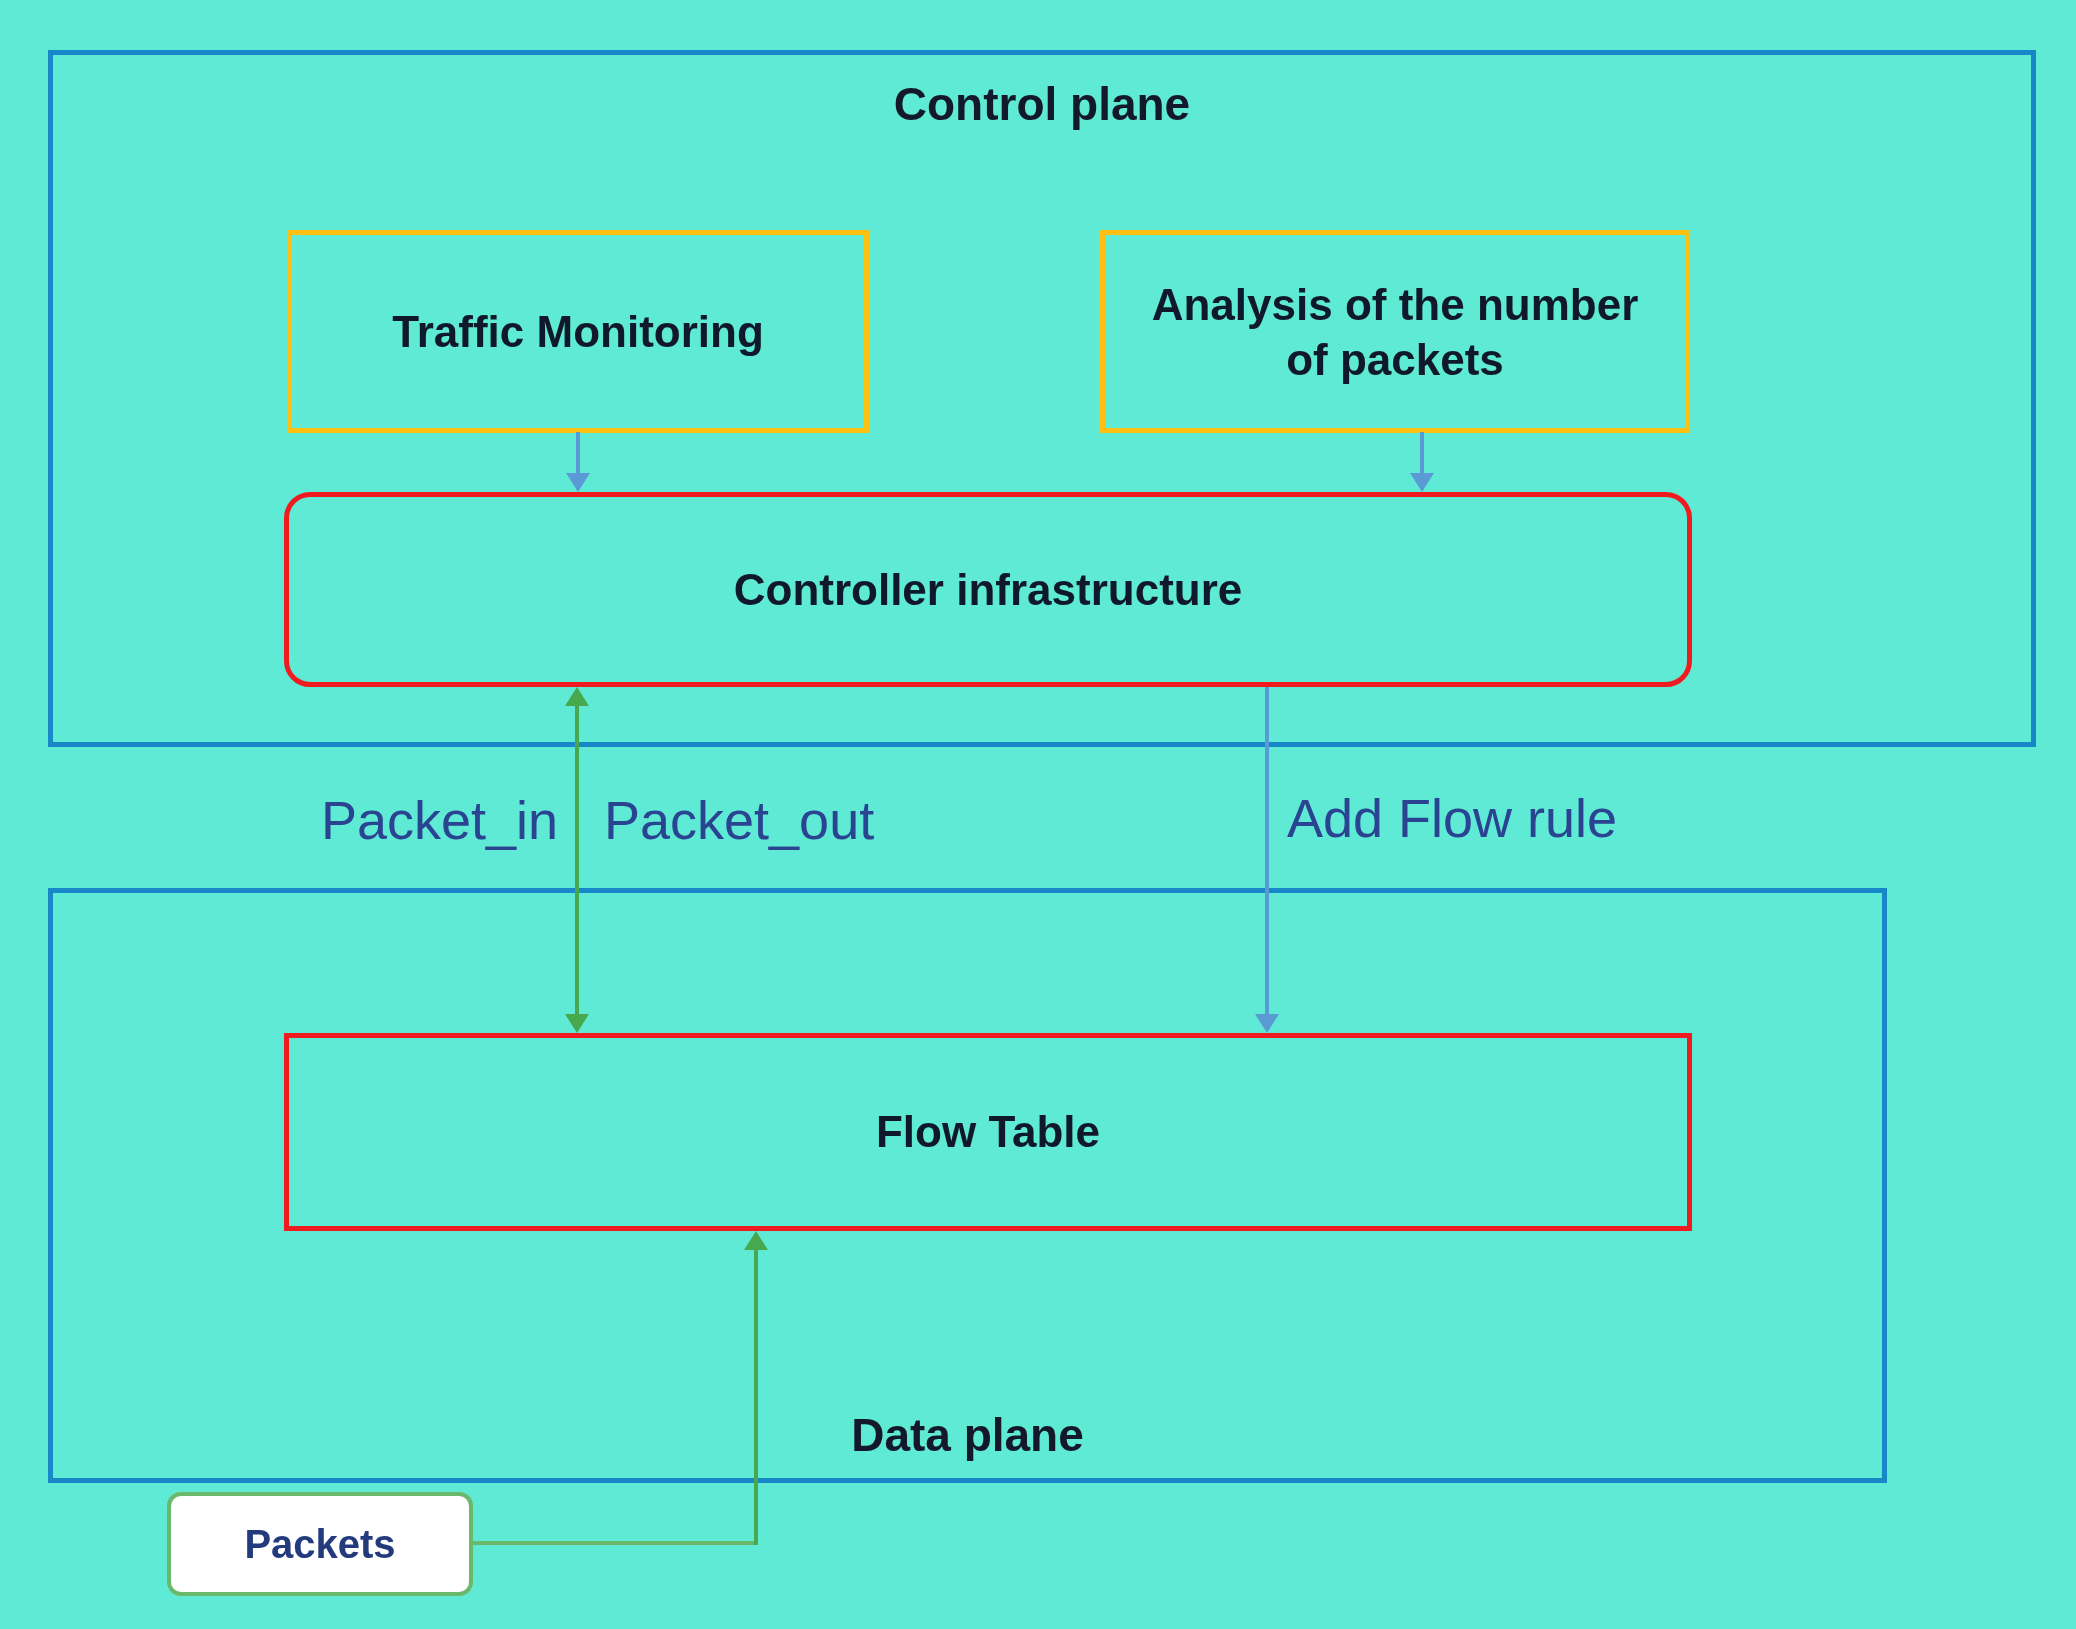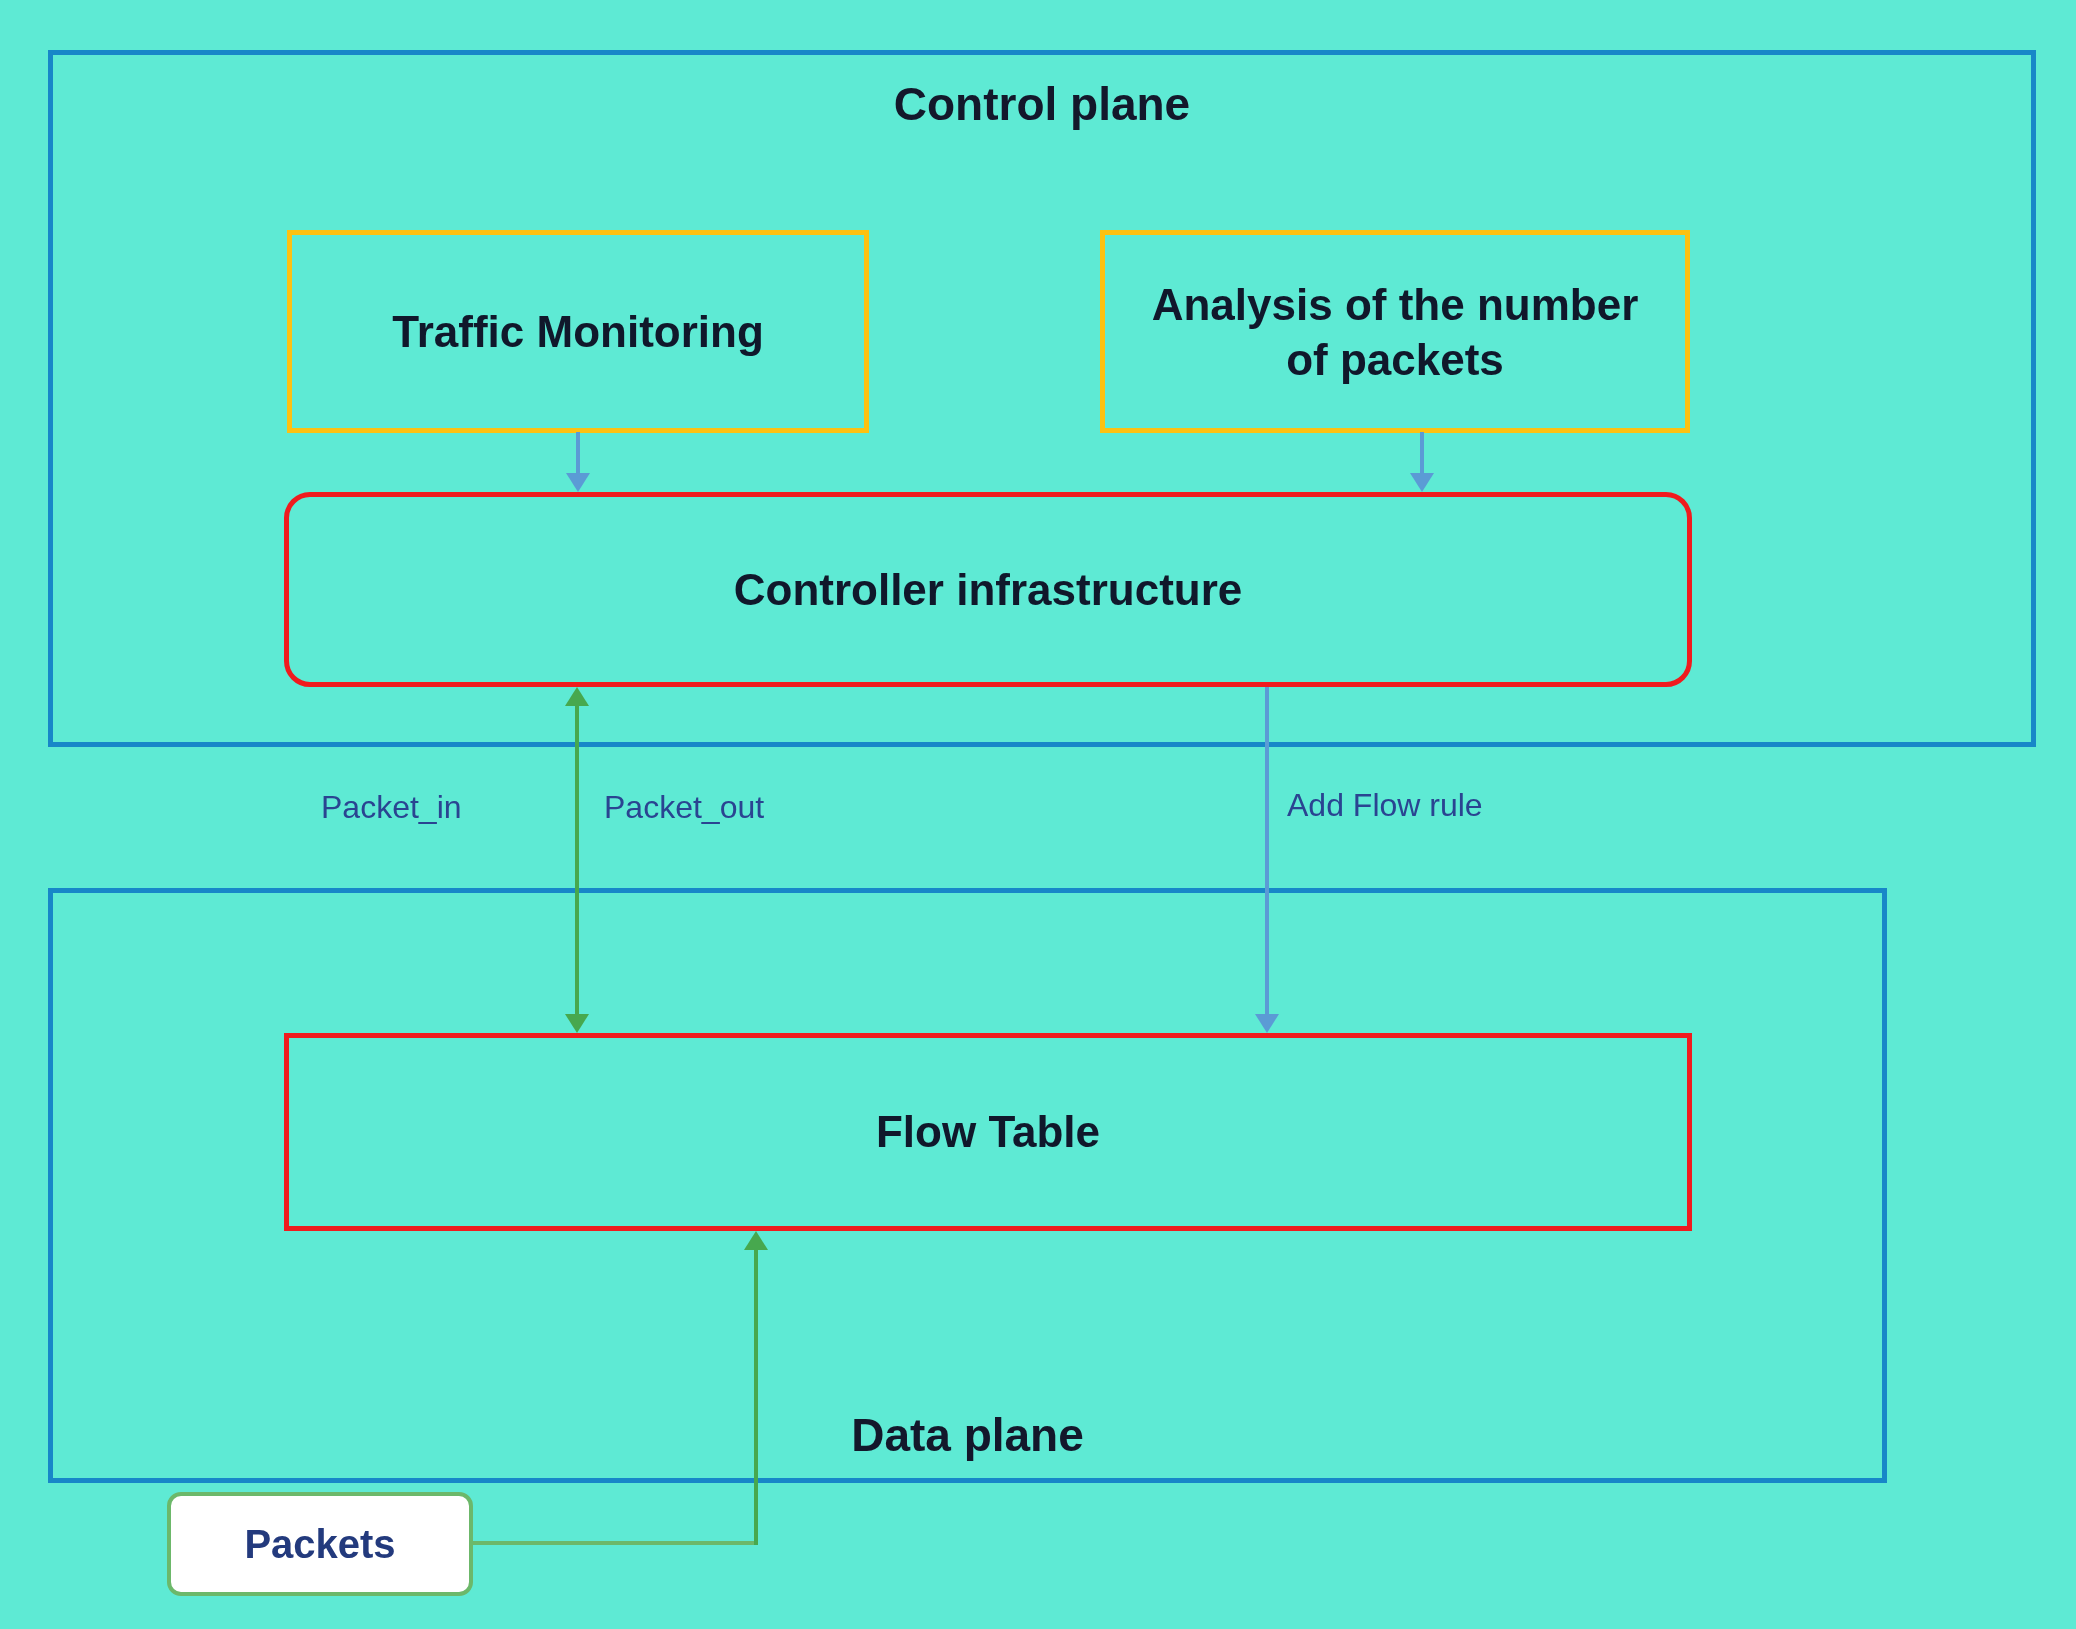--- a/index.html
+++ b/index.html
@@ -69,21 +69,21 @@
     border-radius: 14px;
     font-size: 40px;
     font-weight: 600;
     color: #233a7d;
     background: #ffffff;
     z-index: 3;
   }
 
   .edge-label {
     position: absolute;
-    font-size: 32px;
+    font-size: 54px;
     font-weight: 500;
     color: #2a4491;
     white-space: nowrap;
     z-index: 4;
   }
   #label-packet-in  { left: 321px; top: 789px; }
   #label-packet-out { left: 604px; top: 789px; }
   #label-add-flow   { left: 1287px; top: 787px; }
 
   .vline, .hline { position: absolute; z-index: 5; }

